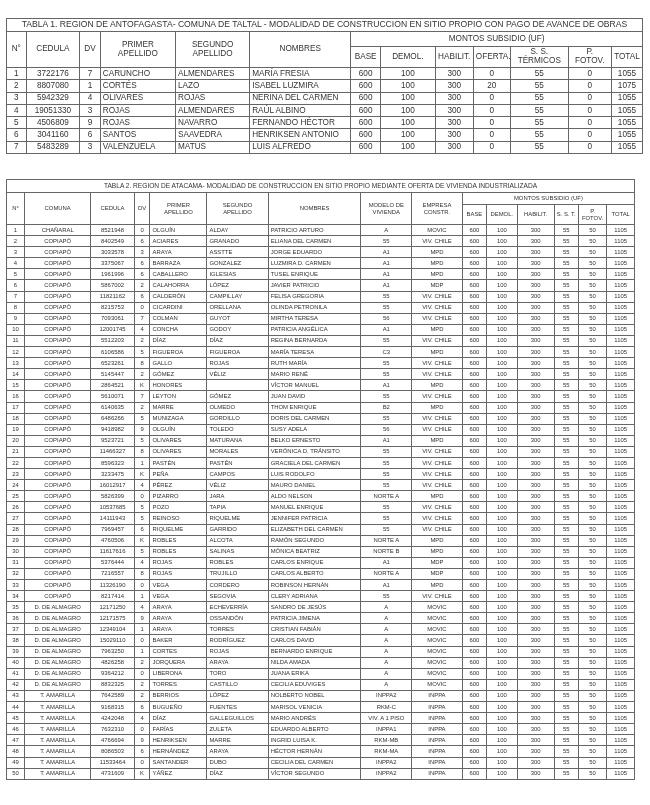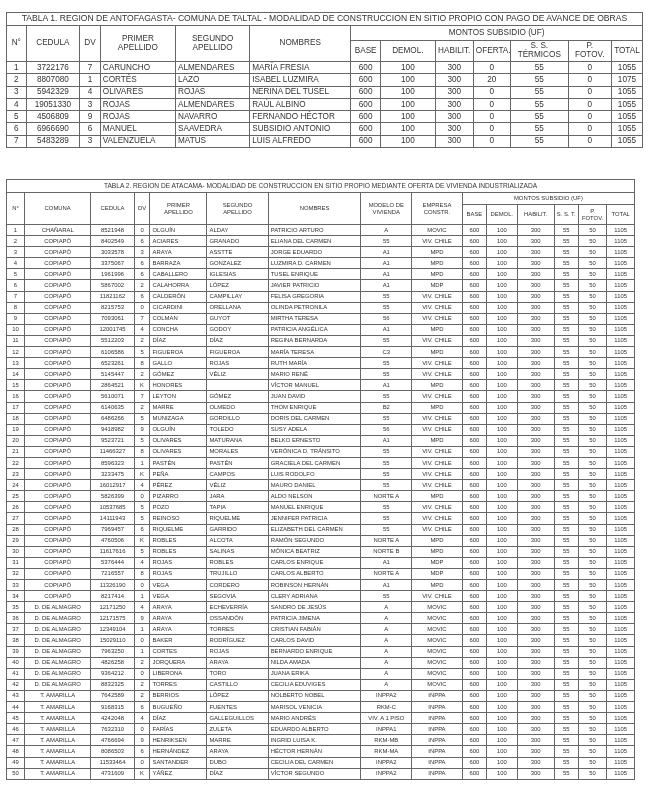--- a/index.html
+++ b/index.html
@@ -4,21 +4,21 @@
 <style>
   html, body { margin:0; padding:0; background:#fff; }
   body { width:650px; height:805px; position:relative; overflow:hidden;
          font-family:"Liberation Sans", sans-serif; color:#333; }
   table { border-collapse:collapse; position:absolute; table-layout:fixed; }
   td, th { border:1px solid #666; padding:0 2px; white-space:nowrap; overflow:hidden; }
   th { font-weight:normal; text-align:center; color:#333; line-height:1.05; }
   .c { text-align:center; }
   .l { text-align:left; }
 
-  #t1 { left:6px; top:12px; width:637px; font-size:8.2px; }
+  #t1 { left:6px; top:18px; width:637px; font-size:8.2px; }
   #t1 .title th { height:12px; font-size:8.6px; }
   #t1 .h1 th { height:14px; }
   #t1 .h2 th { height:20px; }
   #t1 tbody td { height:11.3px; line-height:10px; }
 
   #t2 { left:6px; top:179px; width:629px; font-size:5.9px; }
   #t2 .title th { height:12px; font-size:6.6px; }
   #t2 .h1 th { height:11px; }
   #t2 .h2 th { height:19px; }
   #t2 tbody td { height:10.1px; line-height:9px; }
@@ -95,21 +95,21 @@
         <td class="c">55</td>
         <td class="c">0</td>
         <td class="c">1075</td>
       </tr>
       <tr>
         <td class="c">3</td>
         <td class="c">5942329</td>
         <td class="c">4</td>
         <td class="l">OLIVARES</td>
         <td class="l">ROJAS</td>
-        <td class="l">NERINA DEL TUSEL</td>
+        <td class="l">NERINA DEL CARMEN</td>
         <td class="c">600</td>
         <td class="c">100</td>
         <td class="c">300</td>
         <td class="c">0</td>
         <td class="c">55</td>
         <td class="c">0</td>
         <td class="c">1055</td>
       </tr>
       <tr>
         <td class="c">4</td>
@@ -136,25 +136,25 @@
         <td class="c">600</td>
         <td class="c">100</td>
         <td class="c">300</td>
         <td class="c">0</td>
         <td class="c">55</td>
         <td class="c">0</td>
         <td class="c">1055</td>
       </tr>
       <tr>
         <td class="c">6</td>
-        <td class="c">6966690</td>
+        <td class="c">3041160</td>
         <td class="c">6</td>
-        <td class="l">MANUEL</td>
+        <td class="l">SANTOS</td>
         <td class="l">SAAVEDRA</td>
-        <td class="l">SUBSIDIO ANTONIO</td>
+        <td class="l">HENRIKSEN ANTONIO</td>
         <td class="c">600</td>
         <td class="c">100</td>
         <td class="c">300</td>
         <td class="c">0</td>
         <td class="c">55</td>
         <td class="c">0</td>
         <td class="c">1055</td>
       </tr>
       <tr>
         <td class="c">7</td>

